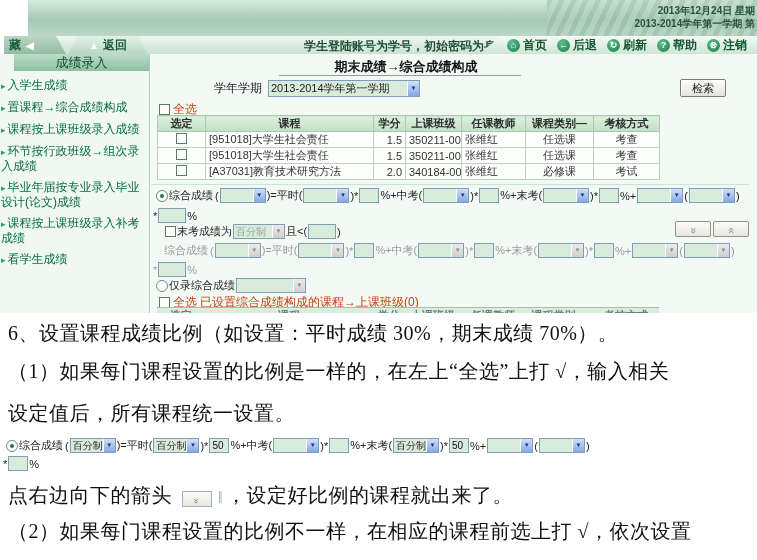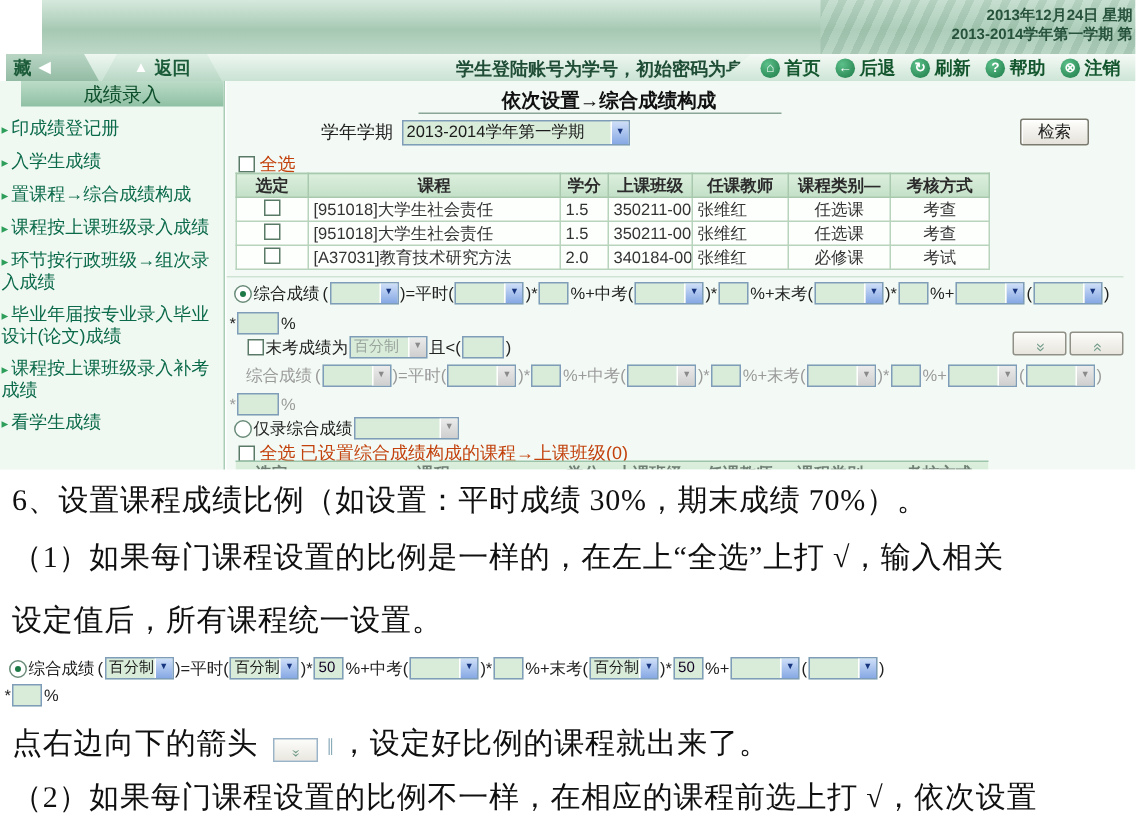--- a/index.html
+++ b/index.html
@@ -57,21 +57,21 @@
   font-size:11px;text-align:center;line-height:16px;box-shadow:inset 1px 1px 0 #fff;color:#222}
 .selall{position:absolute;display:flex;align-items:center;gap:3px;font-size:12px;color:#c2410c}
 .sa1{left:8px;top:47px}.sa2{left:8px;top:240px}
 .cb{width:11px;height:11px;background:#fff;border:1px solid #5a7a68;display:inline-block;cursor:pointer;flex:0 0 11px}
 
 .gtable{position:absolute;left:6px;top:61px;width:502px;border-collapse:collapse;table-layout:fixed}
 .gtable th{background:linear-gradient(180deg,#dcefdd,#c3e0c7);font-size:11px;font-weight:bold;color:#2b2b2b;
   height:14px;border:1px solid #a9c9ae;padding:0;overflow:hidden;white-space:nowrap}
 .gtable td{height:16px;border:1px solid #b9d4bd;background:#fdfffd;font-size:11px;color:#333;
   padding:0 3px;overflow:hidden;white-space:nowrap}
-.ta-c{text-align:center}.ta-r{}
+.ta-c{text-align:center}.ta-r{text-align:right}
 
 .form-sep{position:absolute;left:0;top:130px;width:598px;border-top:1px solid #cfe3d4}
 .frow{position:absolute;display:flex;align-items:center;white-space:nowrap;font-size:11px;color:#222}
 .frow.dis,.frow.dis .t{color:#9a9a9a}
 .t{padding:0 1px}
 .dd{display:inline-flex;width:46px;height:15px;background:#d9ecda;border:1px solid #7f9db9;cursor:pointer;flex:0 0 auto}
 .dd .v{flex:1;font-size:10px;line-height:13px;padding-left:2px;color:#1c1c1c;overflow:hidden}
 .dd .a{width:12px;background:linear-gradient(180deg,#cfdff8,#86a8e4);border-left:1px solid #fff;
   color:#17357e;font-size:6px;line-height:13px;text-align:center;font-style:normal}
 .dd.dis{cursor:default}
@@ -151,33 +151,32 @@
       <span class="nbtn">
         <i class="nico">⊗</i>
         <span>注销</span>
       </span>
     </div>
   </div>
 
   <div class="sidebar">
     <div class="sb-h">成绩录入</div>
     <div class="sb-list">
-      <div class="sb-item"><i>▸</i><span>印成绩登记册</span></div>
       <div class="sb-item"><i>▸</i><span>入学生成绩</span></div>
       <div class="sb-item"><i>▸</i><span>置课程→综合成绩构成</span></div>
       <div class="sb-item"><i>▸</i><span>课程按上课班级录入成绩</span></div>
       <div class="sb-item"><i>▸</i><span>环节按行政班级→组次录入成绩</span></div>
       <div class="sb-item"><i>▸</i><span>毕业年届按专业录入毕业设计(论文)成绩</span></div>
       <div class="sb-item"><i>▸</i><span>课程按上课班级录入补考成绩</span></div>
       <div class="sb-item"><i>▸</i><span>看学生成绩</span></div>
     </div>
   </div>
 
   <div class="main">
-    <div class="m-title">依次设置→综合成绩构成</div>
+    <div class="m-title">期末成绩→综合成绩构成</div>
     <div class="m-hr"></div>
 
     <div class="term-row">
       <span>学年学期</span>
       <span class="dd term">
         <span class="v">2013-2014学年第一学期</span>
         <i class="a">▼</i>
       </span>
     </div>
     <div class="btn-search">检索</div>

